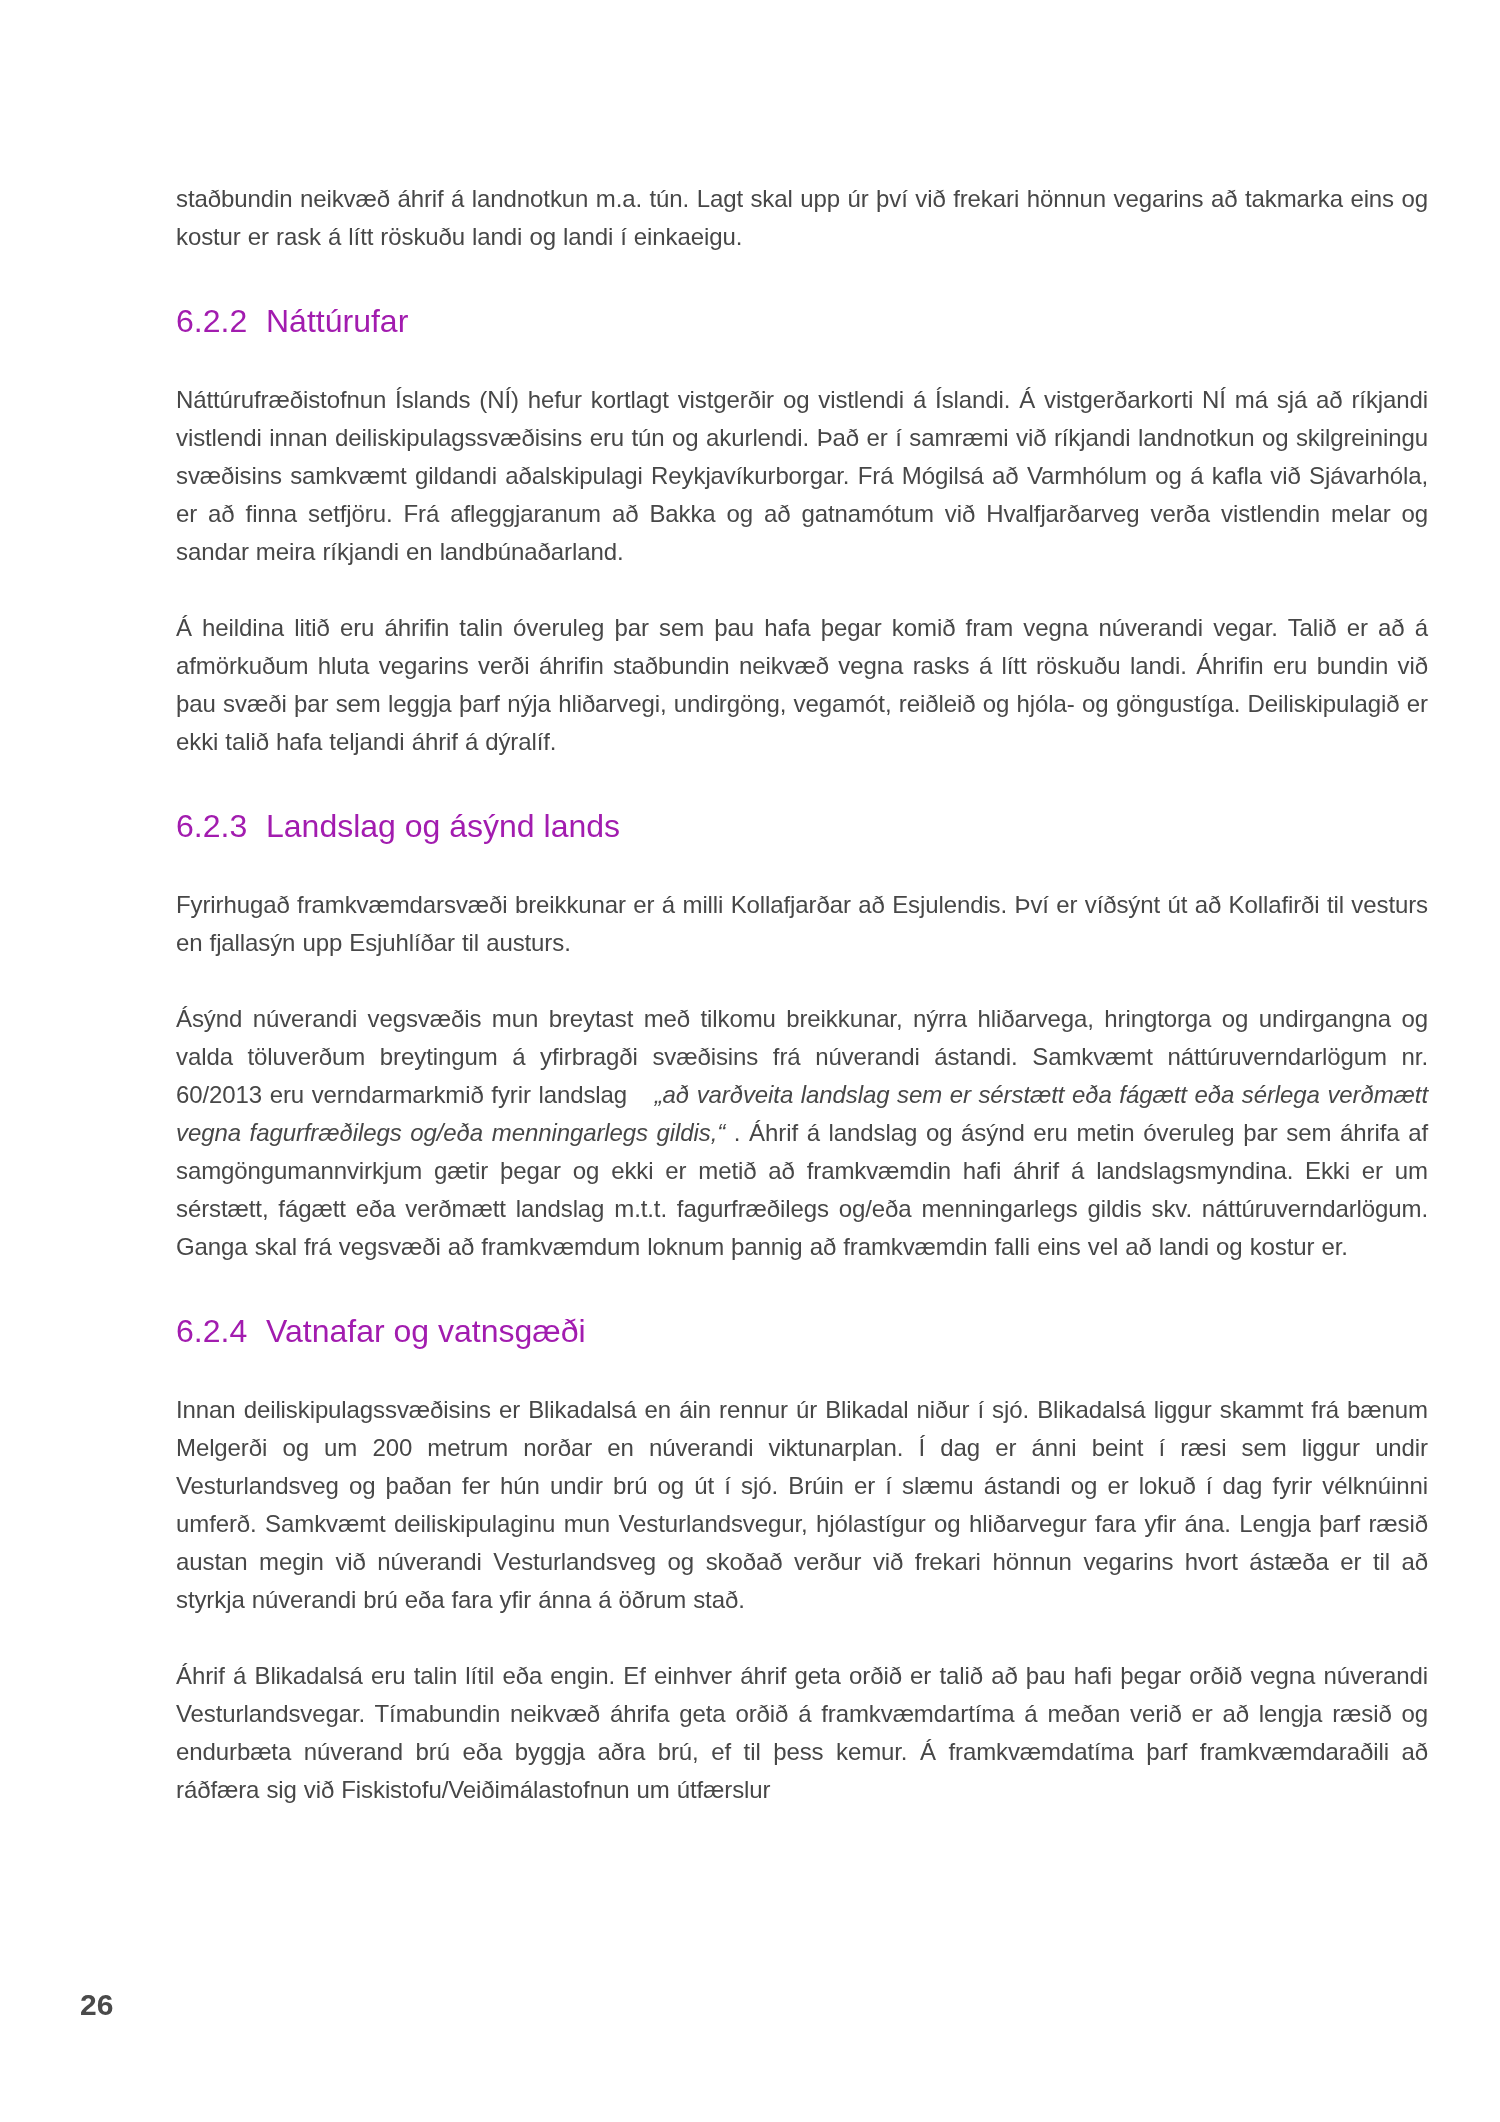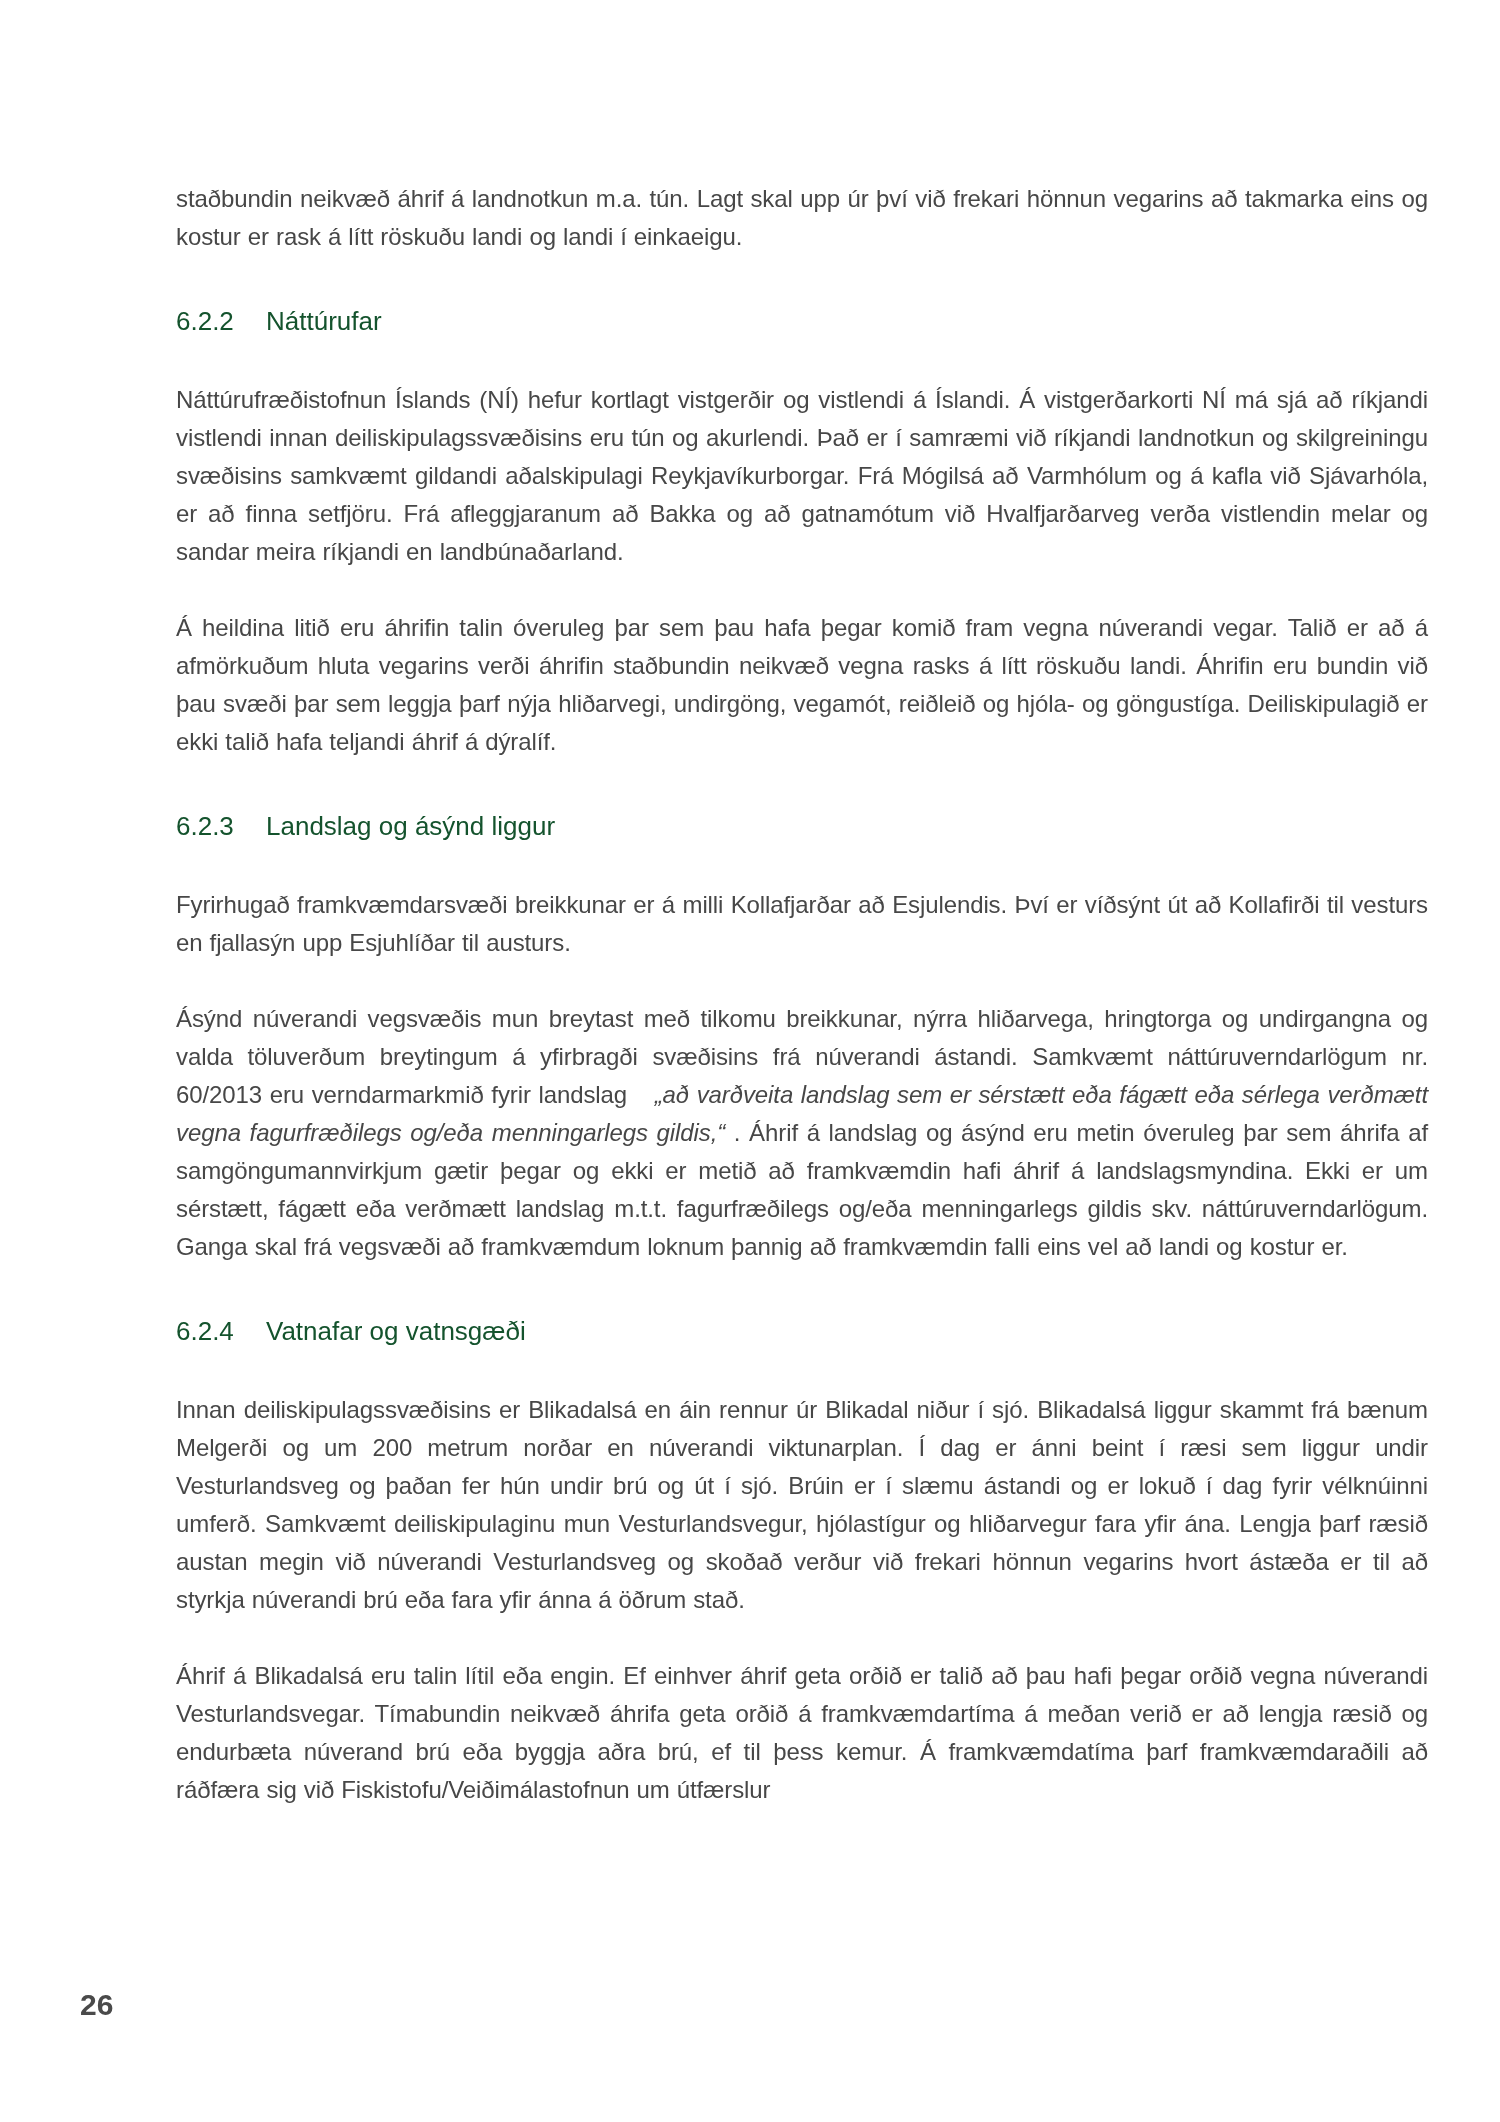--- a/index.html
+++ b/index.html
@@ -20,24 +20,24 @@
   }
   .body-par {
     font-size: 24px;
     line-height: 38px;
     text-align: justify;
     margin: 0 0 38px 0;
     letter-spacing: -0.1px;
     word-spacing: 0.5px;
   }
   .section-heading {
-    font-size: 26px;
+    font-size: 32px;
     line-height: 40px;
     font-weight: 400;
-    color: #14532d;
+    color: #a21caf;
     margin: 45px 0 40px 0;
     text-align: left;
   }
   .heading-num {
     display: inline-block;
     width: 90px;
   }
   .quote-italic {
     font-style: italic;
     margin-left: 20px;
@@ -60,21 +60,21 @@
 
   <h3 class="section-heading">
     <span class="heading-num">6.2.2</span><span>Náttúrufar</span>
   </h3>
 
   <p class="body-par">Náttúrufræðistofnun Íslands (NÍ) hefur kortlagt vistgerðir og vistlendi á Íslandi. Á vistgerðarkorti NÍ má sjá að ríkjandi vistlendi innan deiliskipulagssvæðisins eru tún og akurlendi. Það er í samræmi við ríkjandi landnotkun og skilgreiningu svæðisins samkvæmt gildandi aðalskipulagi Reykjavíkurborgar. Frá Mógilsá að Varmhólum og á kafla við Sjávarhóla, er að finna setfjöru. Frá afleggjaranum að Bakka og að gatnamótum við Hvalfjarðarveg verða vistlendin melar og sandar meira ríkjandi en landbúnaðarland.</p>
 
   <p class="body-par">Á heildina litið eru áhrifin talin óveruleg þar sem þau hafa þegar komið fram vegna núverandi vegar. Talið er að á afmörkuðum hluta vegarins verði áhrifin staðbundin neikvæð vegna rasks á lítt röskuðu landi. Áhrifin eru bundin við þau svæði þar sem leggja þarf nýja hliðarvegi, undirgöng, vegamót, reiðleið og hjóla- og göngustíga. Deiliskipulagið er ekki talið hafa teljandi áhrif á dýralíf.</p>
 
   <h3 class="section-heading">
-    <span class="heading-num">6.2.3</span><span>Landslag og ásýnd liggur</span>
+    <span class="heading-num">6.2.3</span><span>Landslag og ásýnd lands</span>
   </h3>
 
   <p class="body-par">Fyrirhugað framkvæmdarsvæði breikkunar er á milli Kollafjarðar að Esjulendis. Því er víðsýnt út að Kollafirði til vesturs en fjallasýn upp Esjuhlíðar til austurs.</p>
 
   <p class="body-par">
     <span>Ásýnd núverandi vegsvæðis mun breytast með tilkomu breikkunar, nýrra hliðarvega, hringtorga og undirgangna og valda töluverðum breytingum á yfirbragði svæðisins frá núverandi ástandi. Samkvæmt náttúruverndarlögum nr. 60/2013 eru verndarmarkmið fyrir landslag </span><span class="quote-italic">„að varðveita landslag sem er sérstætt eða fágætt eða sérlega verðmætt vegna fagurfræðilegs og/eða menningarlegs gildis,“</span><span> .  Áhrif á landslag og ásýnd eru metin óveruleg þar sem áhrifa af samgöngumannvirkjum gætir þegar og ekki er metið að framkvæmdin hafi áhrif á landslagsmyndina. Ekki er um sérstætt, fágætt eða verðmætt landslag m.t.t. fagurfræðilegs og/eða menningarlegs gildis skv. náttúruverndarlögum. Ganga skal frá vegsvæði að framkvæmdum loknum þannig að framkvæmdin falli eins vel að landi og kostur er.</span>
   </p>
 
   <h3 class="section-heading">
     <span class="heading-num">6.2.4</span><span>Vatnafar og vatnsgæði</span>

